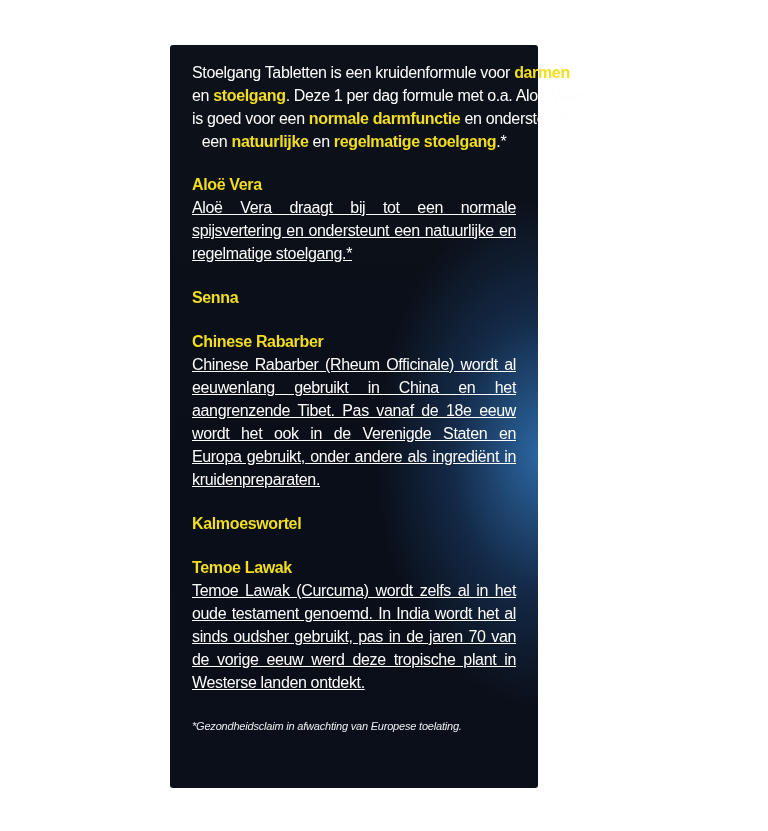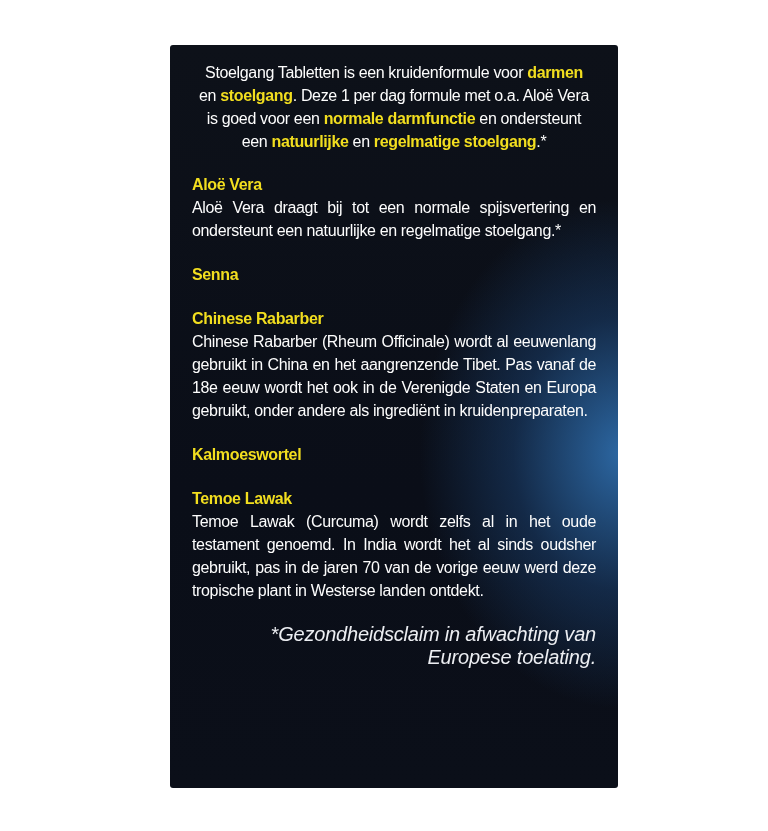--- a/index.html
+++ b/index.html
@@ -17,21 +17,21 @@
     overflow: hidden;
   }
   .page {
     position: relative;
     width: 768px; height: 831px;
     background: var(--page_background);
   }
   .label-panel {
     position: absolute;
     left: 170px; top: 45px;
-    width: 448px; height: 743px;
+    width: 368px; height: 743px;
     padding: 16px 22px 18px 22px;
     border-radius: 3px;
     background-color: var(--panel_dark);
     background-image:
       radial-gradient(ellipse 58% 44% at 101% 55%,
         rgba(46,108,170,0.95) 0%,
         rgba(27,64,110,0.55) 42%,
         rgba(10,14,24,0) 78%),
       linear-gradient(180deg, #0d1119 0%, #0a0e18 60%, #0b0f19 100%);
     color: var(--text);
@@ -53,28 +53,28 @@
     color: var(--highlight);
     font-size: 16px;
     font-weight: bold;
     line-height: 23px;
     margin: 0;
   }
   .body {
     text-align: justify;
     text-align-last: left;
     margin: 0;
+    text-decoration: underline;
   }
   .footnote {
     font-style: italic;
-    font-size: 20px;
+    font-size: 11px;
     color: #eceef2;
     margin-top: 12px;
     letter-spacing: -0.2px;
-    text-align: right;
   }
 </style>
 </head>
 <body>
 
 <div class="page">
   <div class="label-panel">
 
     <div class="intro">
         <div class="intro-line"><span>Stoelgang Tabletten is een kruidenformule voor </span><span class="hl">darmen</span></div>

